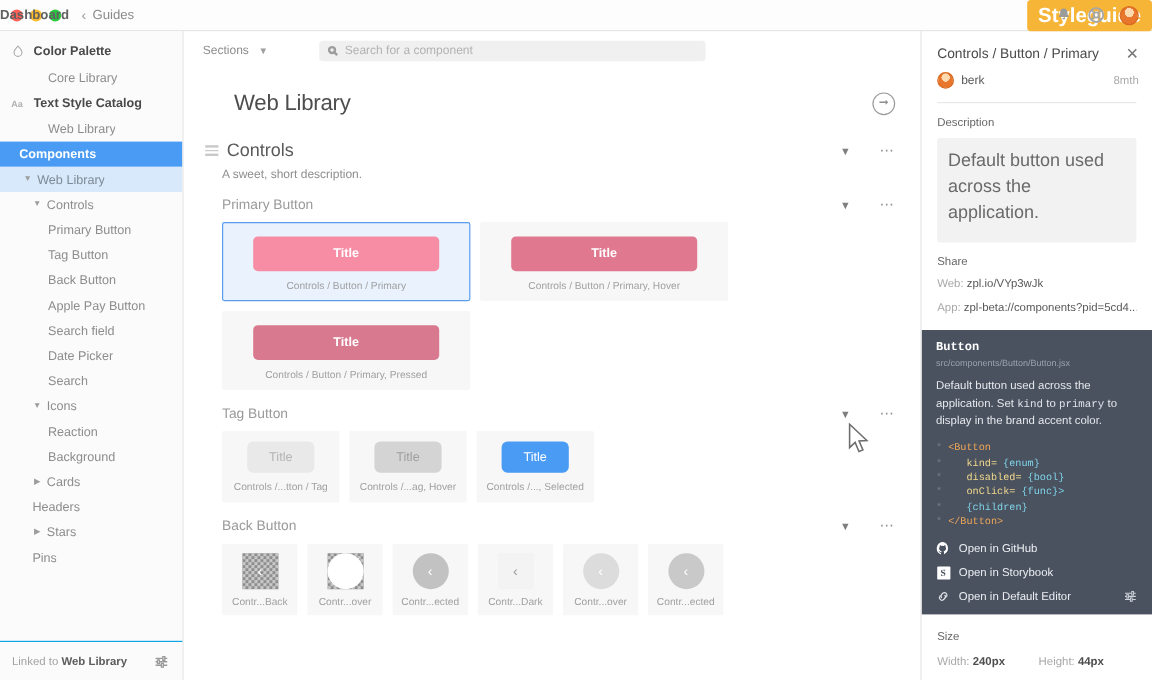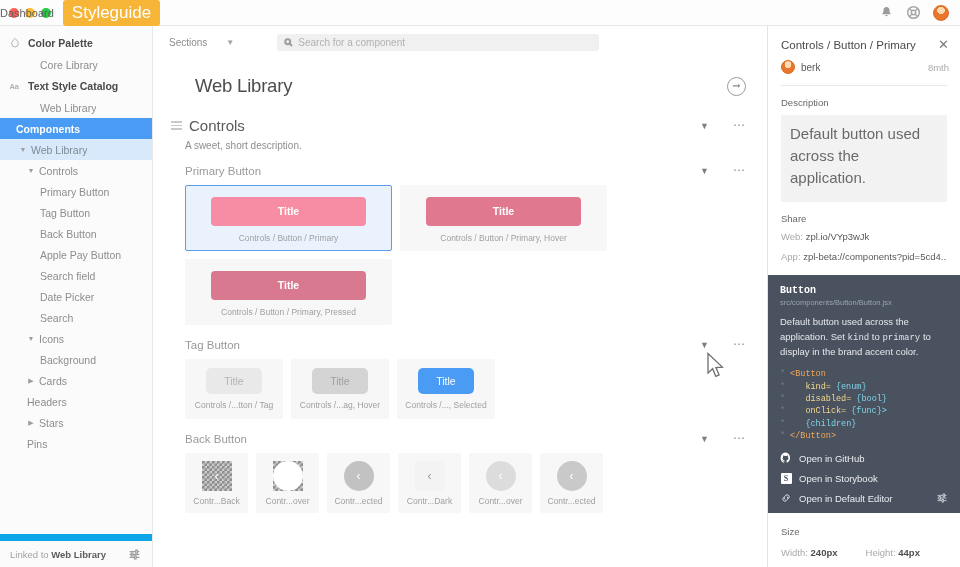--- a/index.html
+++ b/index.html
@@ -25,22 +25,23 @@
   .dot.red { background: #ff5f57; }
   .dot.yellow { background: #ffbd2e; }
   .dot.green { background: #28c940; }
   .back-nav {
     display: flex; align-items: center; gap: 5px;
     margin-left: 17px; color: #8b8b8b; font-size: 11px;
   }
   .back-nav .chev { font-size: 12px; color: #9a9a9a; }
   .tb-center {
     position: absolute; left: 0; right: 0; top: 0; bottom: 0;
-    display: flex; align-items: center; justify-content: flex-start; gap: 9px;
+    display: flex; align-items: center; justify-content: space-between; gap: 9px;
     pointer-events: none;
+    font-weight: bold;
   }
   .tb-center > * { pointer-events: auto; }
   .tb-link { font-size: 11px; color: #606060; }
   .tb-pill {
     font-size: 17px; color: #ffffff; background: #f7b538;
     padding: 3px 9px; border-radius: 3px;
   }
   .tb-right {
     position: absolute; right: 11px; top: 0; bottom: 0;
     display: flex; align-items: center; gap: 12px;
@@ -77,35 +78,35 @@
   .row.sel-light { background: #d7e9fb; color: #7e8a94; }
   .row.lvl1 { padding-left: 19px; }
   .row.lvl2 { padding-left: 27px; }
   .row.lvl3 { padding-left: 40px; }
   .tri {
     width: 8px; flex: 0 0 8px; font-size: 7px; line-height: 1;
     color: #9d9d9d; margin-right: 4px; text-align: center;
   }
   .sb-footer {
     height: 33px; flex: 0 0 33px;
-    border-top: 7px solid #0ea5e9;
+    border-top: 1px solid #0ea5e9;
     display: flex; align-items: center; justify-content: space-between;
     padding: 0 11px 0 10px;
     font-size: 9.5px; color: #a2a2a2;
   }
   .sb-footer b { color: #5c5c5c; }
 
   
   .center { flex: 1 1 auto; display: flex; flex-direction: column; min-width: 0; background: #ffffff; }
   .center-top {
     height: 33px; flex: 0 0 33px;
     display: flex; align-items: center; padding: 0 16px;
     gap: 0;
   }
-  .sections-btn { display: flex; align-items: center; gap: 19px; font-size: 10px; color: #8d8d8d; }
+  .sections-btn { display: flex; align-items: center; gap: 8px; font-size: 10px; color: #8d8d8d; }
   .sections-btn .cd { font-size: 8px; color: #a0a0a0; }
   .searchbox {
     width: 322px; height: 17px; margin-left: 43px;
     background: #f0f0f0; border-radius: 3px;
     display: flex; align-items: center; gap: 5px; padding: 0 7px;
   }
   .searchbox input {
     border: 0; background: transparent; outline: none;
     font-family: "Liberation Sans", sans-serif;
     font-size: 10px; color: #6b6b6b; width: 100%;
@@ -364,20 +365,23 @@
             <span class="lbl">Date Picker</span>
           </div>
           <div class="row lvl3">
             <span class="lbl">Search</span>
           </div>
           <div class="row lvl2">
             <span class="tri">▼</span>
             <span class="lbl">Icons</span>
           </div>
           <div class="row lvl3">
+            <span class="lbl">Reaction</span>
+          </div>
+          <div class="row lvl3">
             <span class="lbl">Background</span>
           </div>
           <div class="row lvl2">
             <span class="tri">▶</span>
             <span class="lbl">Cards</span>
           </div>
           <div class="row lvl2">
             <span class="lbl">Headers</span>
           </div>
           <div class="row lvl2">

